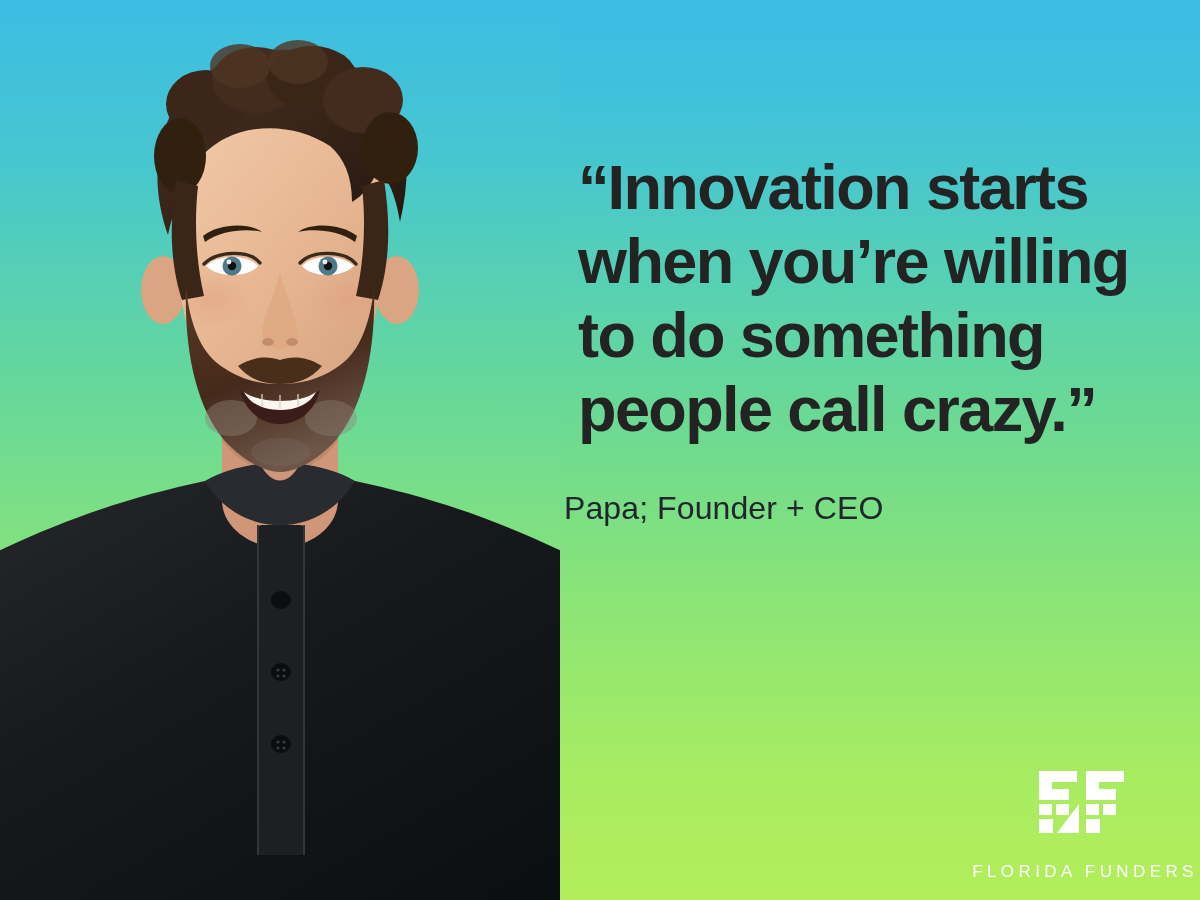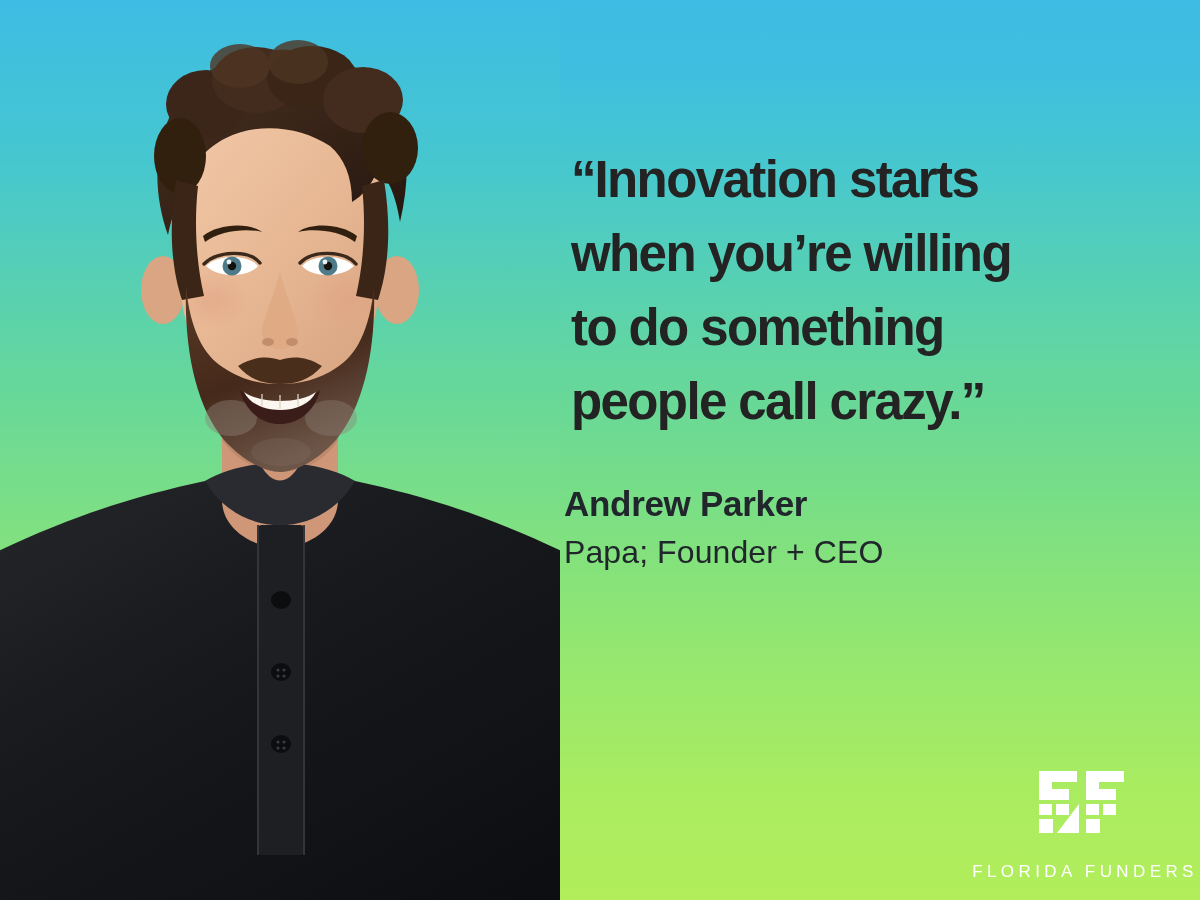--- a/index.html
+++ b/index.html
@@ -40,25 +40,25 @@
   .portrait svg { display: block; width: 100%; height: 100%; }
 
   
   .quote-block {
     position: absolute;
     left: 562px;
     top: 134px;
     width: 632px;
   }
   .quote-text {
-    margin: 9px;
+    margin: 16px;
     color: #232323;
     font-family: "Liberation Sans", sans-serif;
     font-weight: 700;
-    font-size: 51px;
+    font-size: 63px;
     line-height: 74px;
     letter-spacing: -1.6px;
     white-space: pre-line;
     -webkit-font-smoothing: antialiased;
   }
   .quote-mark {
     font-weight: 700;
     letter-spacing: -2px;
   }
 
@@ -266,21 +266,20 @@
   </div>
 
   <div class="quote-block">
     <p class="quote-text"><span class="quote-mark">“</span><span>Innovation starts</span>
 <span>when you’re willing</span>
 <span>to do something</span>
 <span>people call crazy.</span><span class="quote-mark">”</span></p>
   </div>
 
   <div class="attribution">
-    <p class="attr-name">Andrew Parker</p>
     <p class="attr-role">Papa; Founder + CEO</p>
   </div>
 
   <div class="logo">
     <svg class="logo-mark" viewBox="0 0 92 62" xmlns="http://www.w3.org/2000/svg">
       <g fill="#ffffff">
 
         <path d="M 0 0 H 38 V 11 H 13 V 18 H 30 V 29 H 0 Z"></path>
 
         <rect x="0" y="33" width="13" height="11"></rect>

